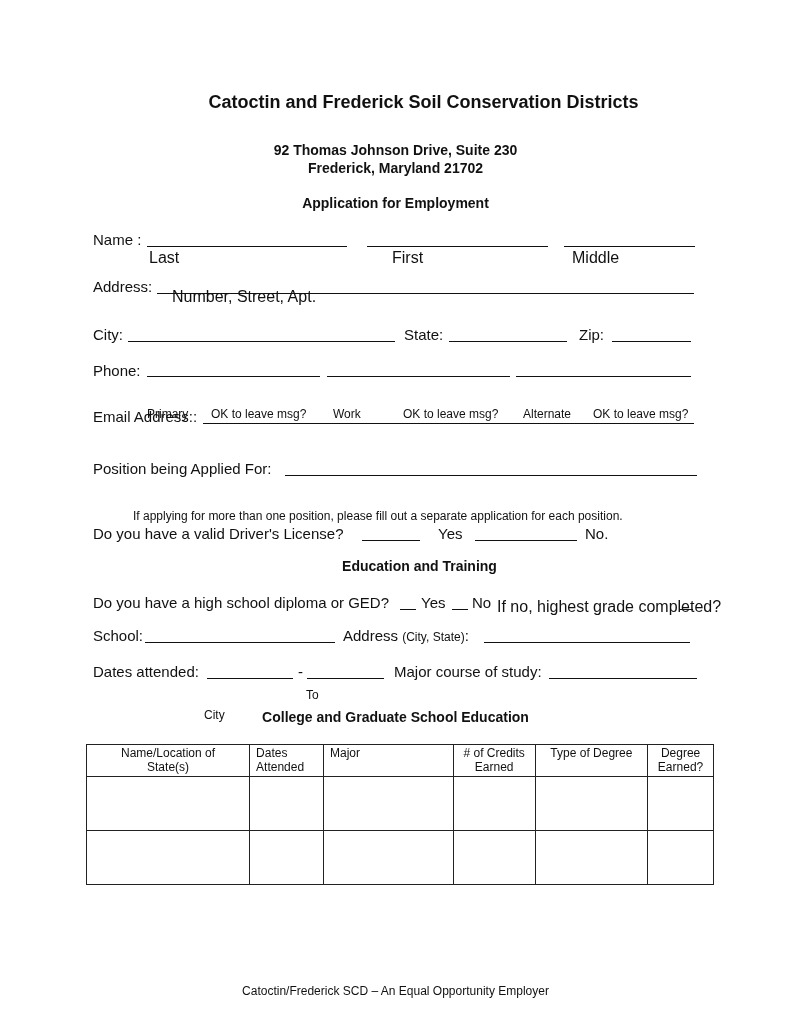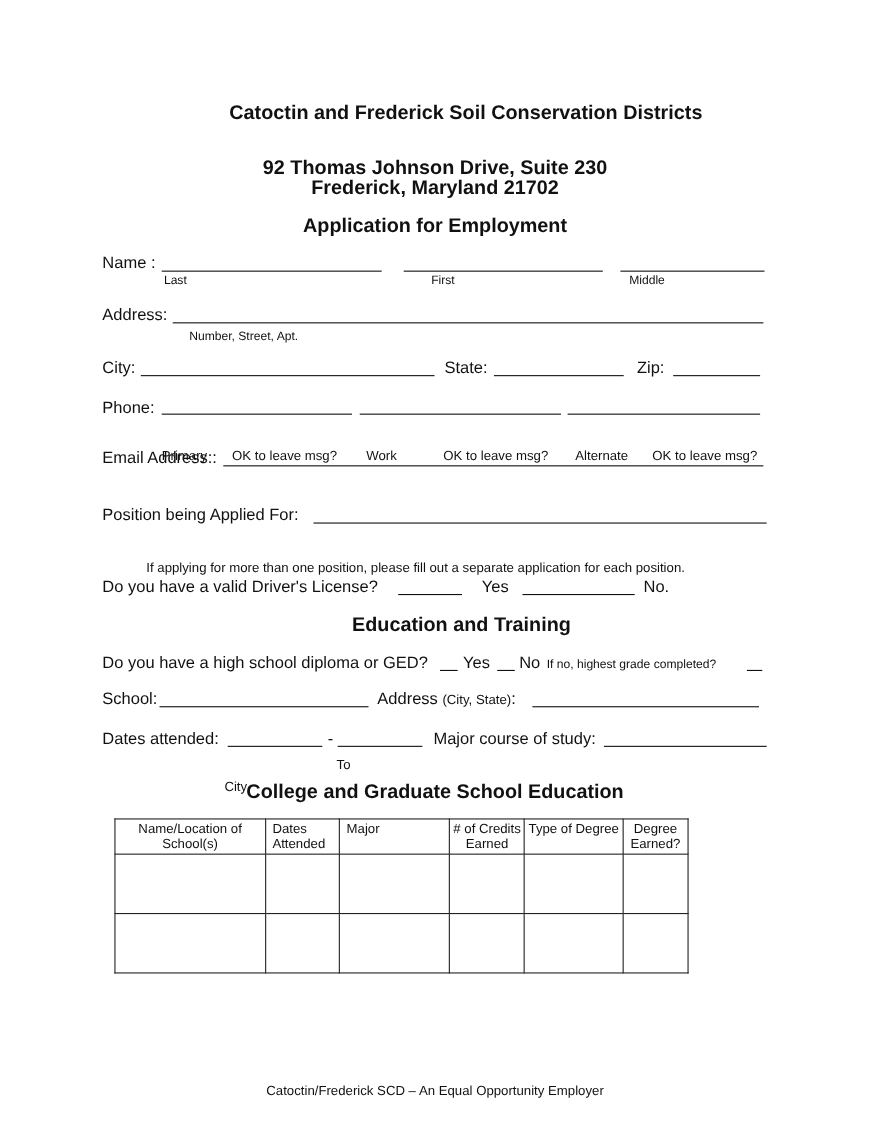--- a/index.html
+++ b/index.html
@@ -1,26 +1,26 @@
 <!DOCTYPE html>
 <html><head>
 <meta charset="utf-8">
 <style>
   html, body { margin: 0; padding: 0; background: #ffffff; }
   body { width: 791px; height: 1024px; position: relative; overflow: hidden;
          font-family: "Liberation Sans", sans-serif; color: #111111; }
   .abs { position: absolute; white-space: nowrap; }
   .center { left: 0; width: 791px; text-align: center; }
   .title { font-size: 18px; font-weight: bold; margin-left: 28px; }
-  .sub { font-size: 18px; font-weight: bold; }
+  .sub { font-size: 14px; font-weight: bold; }
   .lbl { font-size: 15px; }
   .small { font-size: 12px; margin-top: 28px; }
-  .tiny { font-size: 11px; }
+  .tiny { font-size: 16px; }
   .line { position: absolute; height: 0; border-bottom: 1.3px solid #111; }
-  table.edu { position: absolute; left: 86px; top: 744px; border-collapse: collapse; width: 522px; margin-left: 18px; }
+  table.edu { position: absolute; left: 86px; top: 744px; border-collapse: collapse; width: 628px; }
   table.edu th, table.edu td { border: 1.5px solid #222; padding: 0; }
   table.edu th { font-size: 12px; font-weight: normal; line-height: 14px; height: 30px; vertical-align: top; padding-top: 1px; }
   table.edu td { height: 53px; }
   .ta-c { text-align: center; }
   .ta-l { text-align: left; padding-left: 6px !important; }
 </style>
 </head>
 <body>
 
 <div class="abs center title" style="top:92px;">Catoctin and Frederick Soil Conservation Districts</div>
@@ -31,21 +31,21 @@
 <div class="abs lbl" style="left:93px; top:231px;">Name :</div>
 <div class="line" style="left:147px; top:246px; width:200px;"></div>
 <div class="line" style="left:367px; top:246px; width:181px;"></div>
 <div class="line" style="left:564px; top:246px; width:131px;"></div>
 <div class="abs tiny" style="left:149px; top:249px;">Last</div>
 <div class="abs tiny" style="left:372px; top:249px;padding-left:20px;">First</div>
 <div class="abs tiny" style="left:572px; top:249px;">Middle</div>
 
 <div class="abs lbl" style="left:93px; top:278px;">Address:</div>
 <div class="line" style="left:157px; top:293px; width:537px;"></div>
-<div class="abs tiny" style="left:172px; top:300px;">Number, Street, Apt.</div>
+<div class="abs tiny" style="left:172px; top:288px;">Number, Street, Apt.</div>
 
 <div class="abs lbl" style="left:93px; top:326px;">City:</div>
 <div class="line" style="left:128px; top:341px; width:267px;"></div>
 <div class="abs lbl" style="left:404px; top:326px;">State:</div>
 <div class="line" style="left:449px; top:341px; width:118px;"></div>
 <div class="abs lbl" style="left:579px; top:326px;">Zip:</div>
 <div class="line" style="left:612px; top:341px; width:79px;"></div>
 
 <div class="abs lbl" style="left:93px; top:362px;">Phone:</div>
 <div class="line" style="left:147px; top:376px; width:173px;"></div>
@@ -103,21 +103,21 @@
       <col style="width:73px">
       <col style="width:128px">
       <col style="width:81px">
       <col style="width:111px">
       <col style="width:65px">
   </colgroup>
   <thead>
     <tr>
       <th class="ta-c">
           <div>Name/Location of</div>
-          <div>School(s)</div>
+          <div>State(s)</div>
         </th>
       <th class="ta-l">
           <div>Dates</div>
           <div>Attended</div>
         </th>
       <th class="ta-l">
           <div>Major</div>
           <div></div>
         </th>
       <th class="ta-c">

